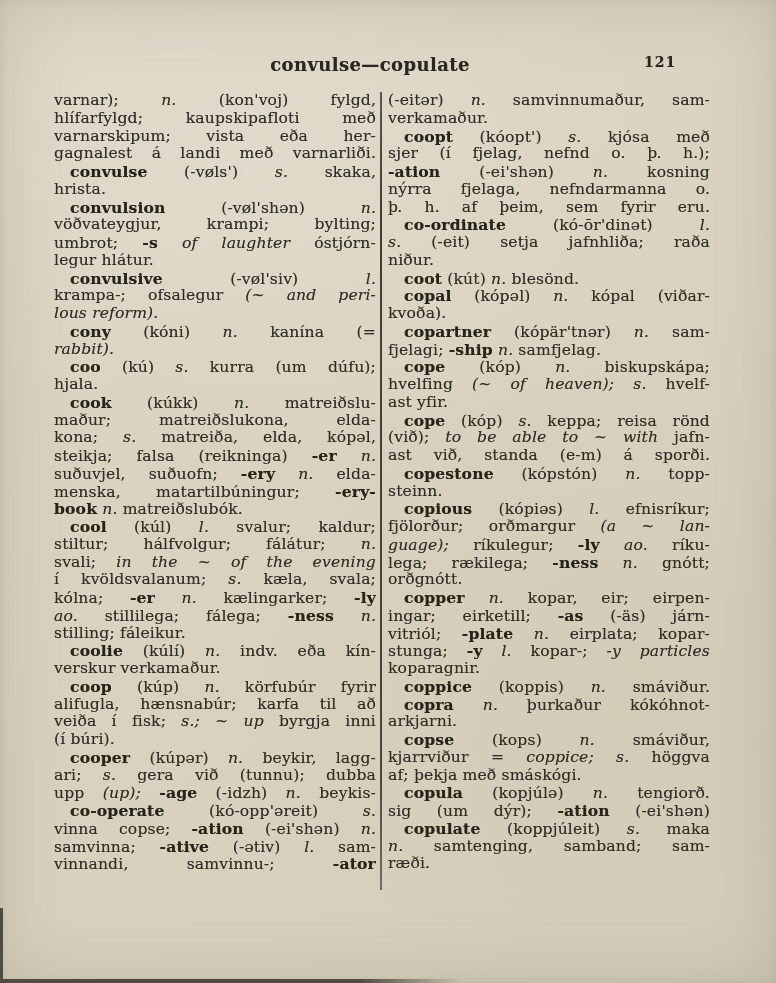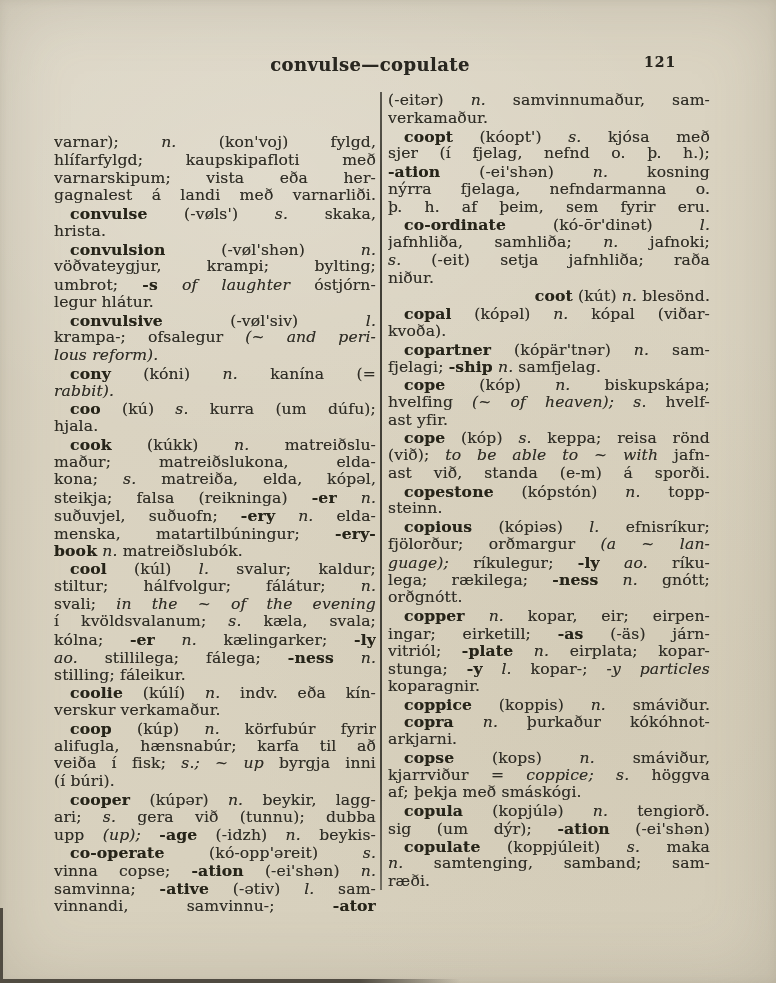--- a/index.html
+++ b/index.html
@@ -26,35 +26,35 @@
     text-shadow:0 0 0.5px rgba(42,40,33,0.5);
   }
   .page-number{
     position:absolute;top:54px;left:644px;
     font-weight:bold;font-size:14px;letter-spacing:1px;color:#2a2821;
     text-shadow:0 0 0.5px rgba(42,40,33,0.5);
   }
   .col{
     position:absolute;top:92px;width:322px;
   }
-  .col-left{left:54px;margin-top:42px;}
+  .col-left{left:54px;}
   .col-right{left:388px;}
   .divider{
     position:absolute;left:380px;top:92px;width:2px;height:798px;
     background:linear-gradient(to bottom, rgba(46,44,37,0.75), rgba(46,44,37,0.9) 15%, rgba(46,44,37,0.85) 85%, rgba(46,44,37,0.6));
   }
   .line{
     height:17.75px;line-height:17.75px;
     font-size:15.6px;letter-spacing:0.15px;
     overflow:hidden;white-space:normal;
     text-align:left;
     text-shadow:0 0 0.5px rgba(47,45,38,0.5);
   }
   .line.just{text-align:justify;-moz-text-align-last:justify;text-align-last:justify;}
-  .line.indent{padding-left:16px;text-align:right;}
+  .line.indent{padding-left:16px;}
   .b{font-weight:bold;color:#262419;}
   .i{font-style:italic;}
   .edge-bottom{
     position:absolute;left:0;bottom:0;height:4px;width:460px;
     background:linear-gradient(to right,#4d4940 0%,#4d4940 78%,rgba(77,73,64,0) 100%);
   }
   .edge-left{
     position:absolute;left:0;top:908px;width:3px;height:75px;
     background:#4d4940;
   }
@@ -115,21 +115,20 @@
   <div class="divider"></div>
   <div class="col col-right" id="col-right">
       <div class="line just"><span>(-eitər) </span><span class="i">n.</span><span> samvinnumaður, sam-</span></div>
       <div class="line"><span>verkamaður.</span></div>
       <div class="line indent just"><span class="b">coopt</span><span> (kóopt') </span><span class="i">s.</span><span> kjósa með</span></div>
       <div class="line just"><span>sjer (í fjelag, nefnd o. þ. h.);</span></div>
       <div class="line just"><span class="b">-ation</span><span> (-ei'shən) </span><span class="i">n.</span><span> kosning</span></div>
       <div class="line just"><span>nýrra fjelaga, nefndarmanna o.</span></div>
       <div class="line just"><span>þ. h. af þeim, sem fyrir eru.</span></div>
       <div class="line indent just"><span class="b">co-ordinate</span><span> (kó-ōr'dinət) </span><span class="i">l.</span></div>
-      <div class="line just"><span>jafnhliða, samhliða; </span><span class="i">n.</span><span> jafnoki;</span></div>
       <div class="line just"><span class="i">s.</span><span> (-eit) setja jafnhliða; raða</span></div>
       <div class="line"><span>niður.</span></div>
       <div class="line indent"><span class="b">coot</span><span> (kút) </span><span class="i">n.</span><span> blesönd.</span></div>
       <div class="line indent just"><span class="b">copal</span><span> (kópəl) </span><span class="i">n.</span><span> kópal (viðar-</span></div>
       <div class="line"><span>kvoða).</span></div>
       <div class="line indent just"><span class="b">copartner</span><span> (kópär'tnər) </span><span class="i">n.</span><span> sam-</span></div>
       <div class="line"><span>fjelagi; </span><span class="b">-ship</span><span> </span><span class="i">n.</span><span> samfjelag.</span></div>
       <div class="line indent just"><span class="b">cope</span><span> (kóp) </span><span class="i">n.</span><span> biskupskápa;</span></div>
       <div class="line just"><span>hvelfing </span><span class="i">(~ of heaven);</span><span> </span><span class="i">s.</span><span> hvelf-</span></div>
       <div class="line"><span>ast yfir.</span></div>

